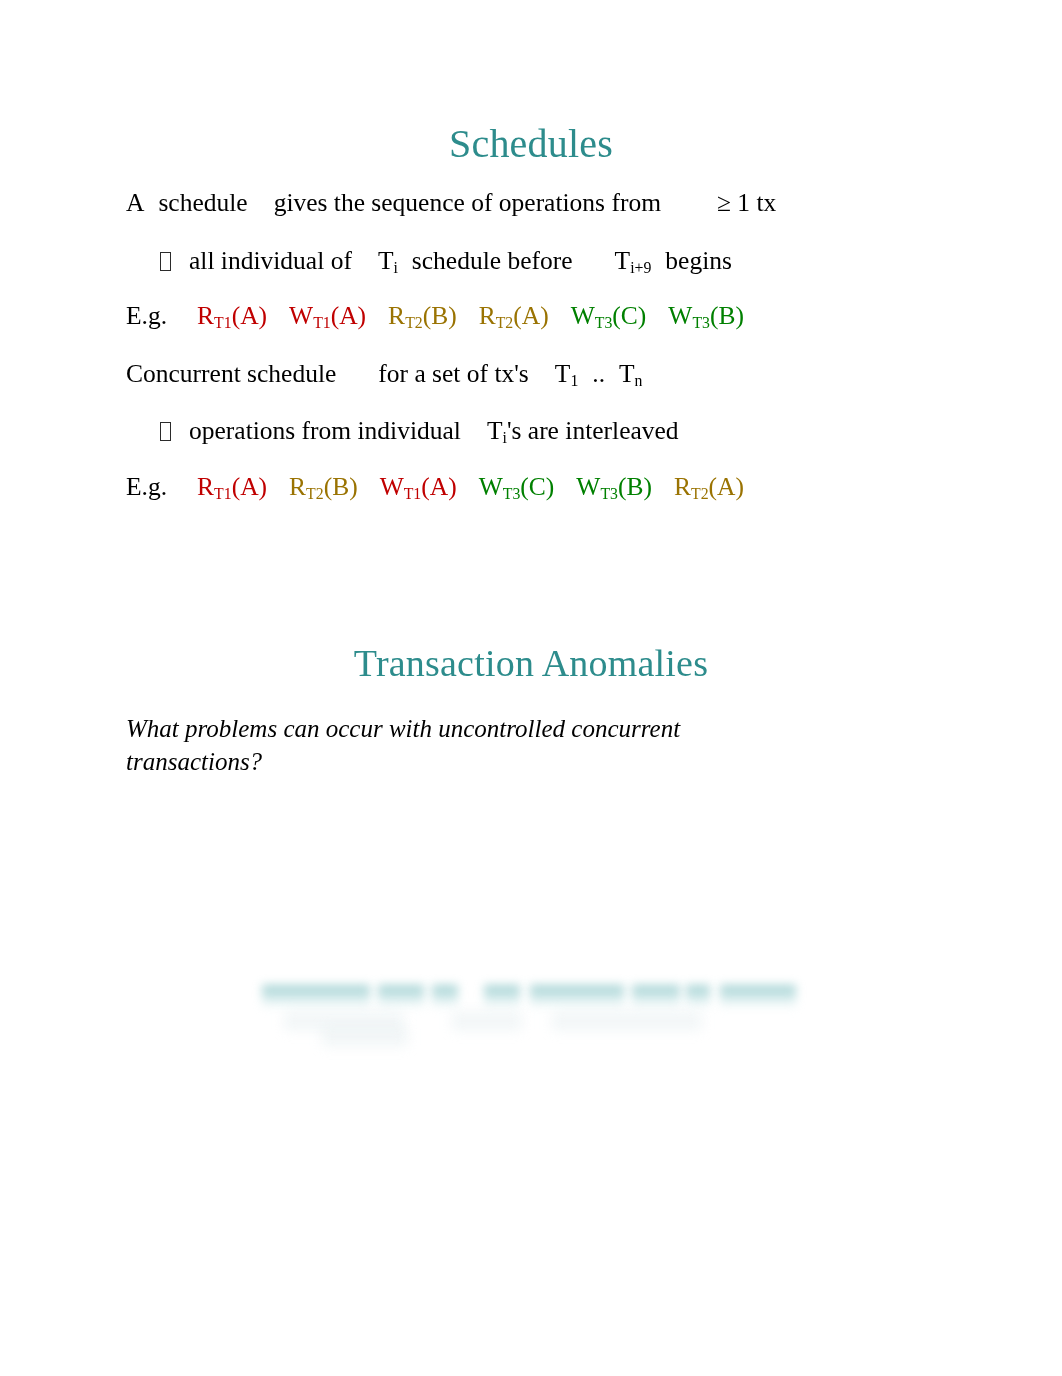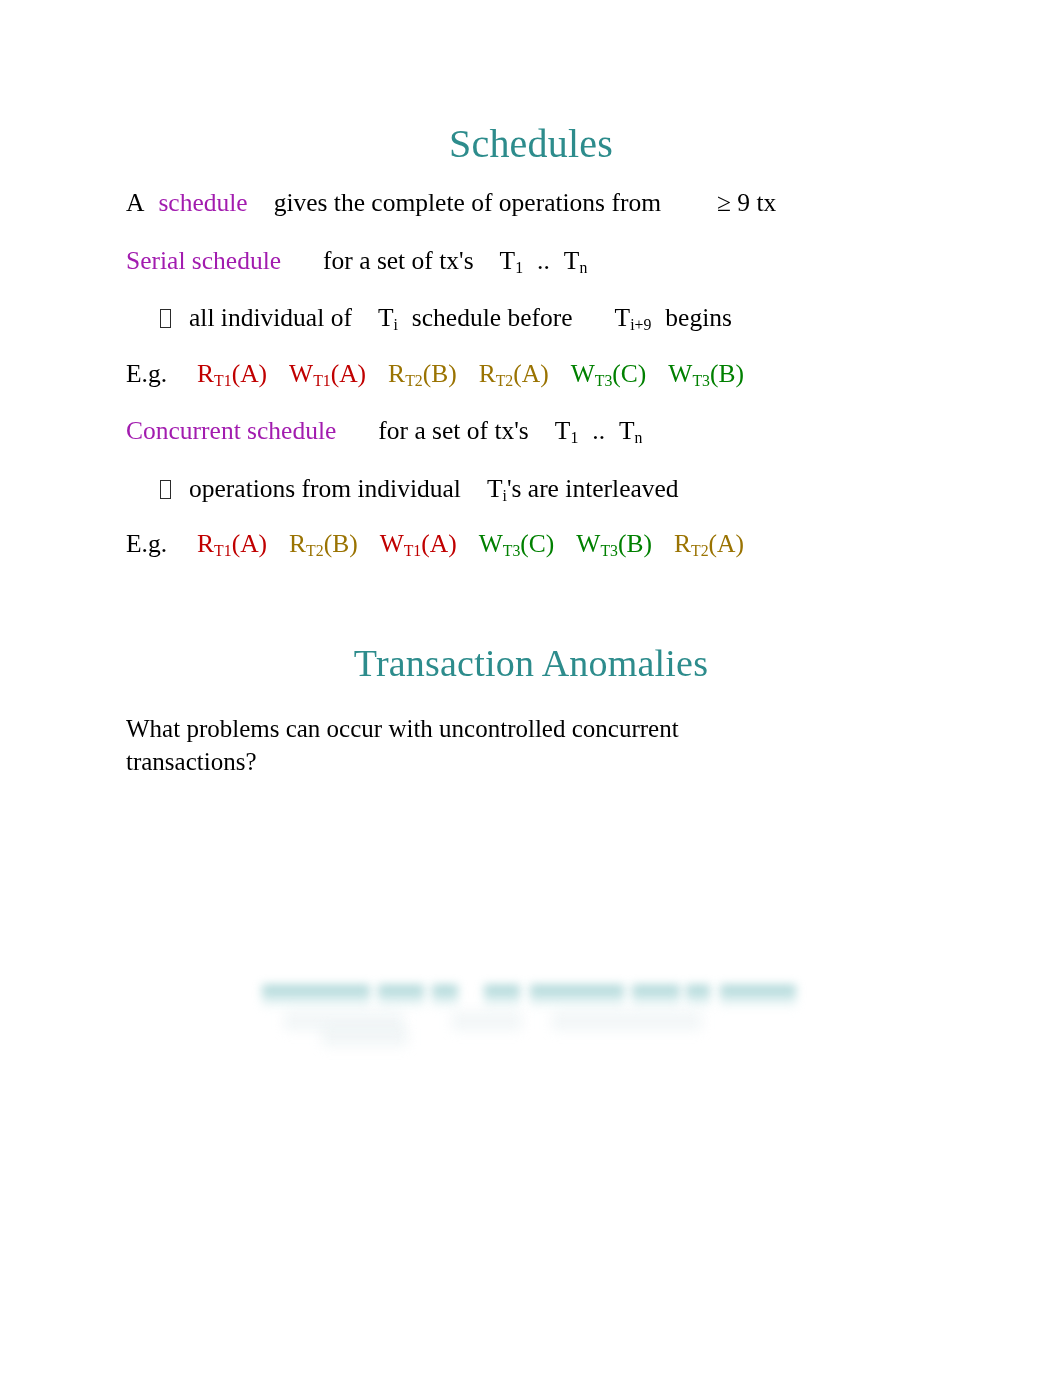--- a/index.html
+++ b/index.html
@@ -55,21 +55,21 @@
     line-height: 1.0;
     margin-bottom: 32px;
     white-space: nowrap;
   }
   .line.bullet-line {
     margin-left: 34px;
     margin-bottom: 30px;
   }
   .line:last-child { margin-bottom: 17px; }
 
-  .kw-blue { color: #a21caf; margin-top: 44px; }
+  .kw-blue { color: #000000; margin-top: 44px; }
   .t1 { color: #c00000; }
   .t2 { color: #9a7302; }
   .t3 { color: #008000; }
 
   sub {
     font-size: 0.62em;
     vertical-align: baseline;
     position: relative;
     top: 0.27em;
   }
@@ -95,20 +95,21 @@
 
   
   .question-para {
     position: absolute;
     left: 126px;
     top: 712px;
     width: 640px;
     font-size: 25px;
     line-height: 1.33;
     color: #000000;
+    font-style: italic;
   }
 
   
   .artifact {
     position: absolute;
     left: 262px;
     top: 985px;
     width: 534px;
     height: 58px;
     pointer-events: none;
@@ -148,26 +149,23 @@
 </head>
 <body>
 
 <div class="page">
 
   <div class="slide-title" id="title-schedules">Schedules</div>
 
   <div class="body-block">
 
     <div class="line">
-      <span>A</span><span class="gap-sm"></span><span class="kw-blue">schedule</span><span class="gap-md"></span><span>gives the complete of operations from</span><span class="gap-xl"></span><span>≥ 9  tx</span>
-    </div>
-
-    <div class="line">
-      <span class="kw-blue">Serial schedule</span><span class="gap-lg"></span><span>for a set of tx's</span><span class="gap-md"></span><span><span>T</span><sub>1</sub></span><span class="gap-sm"></span><span>..</span><span class="gap-sm"></span><span><span>T</span><sub>n</sub></span>
-    </div>
+      <span>A</span><span class="gap-sm"></span><span class="kw-blue">schedule</span><span class="gap-md"></span><span>gives the sequence of operations from</span><span class="gap-xl"></span><span>≥ 1  tx</span>
+    </div>
+
 
     <div class="line bullet-line">
       <span class="bullet-glyph"></span><span>all individual of</span><span class="gap-md"></span><span><span>T</span><sub>i</sub></span><span class="gap-sm"></span><span>schedule before</span><span class="gap-lg"></span><span><span>T</span><sub>i+9</sub></span><span class="gap-sm"></span><span>begins</span>
     </div>
 
     <div class="line">
       <span>E.g.</span><span class="ops" id="ops-1"><span class="op t1"><span>R</span><sub>T1</sub><span>(A)</span></span><span class="op t1"><span>W</span><sub>T1</sub><span>(A)</span></span><span class="op t2"><span>R</span><sub>T2</sub><span>(B)</span></span><span class="op t2"><span>R</span><sub>T2</sub><span>(A)</span></span><span class="op t3"><span>W</span><sub>T3</sub><span>(C)</span></span><span class="op t3"><span>W</span><sub>T3</sub><span>(B)</span></span></span>
     </div>
 
     <div class="line">

